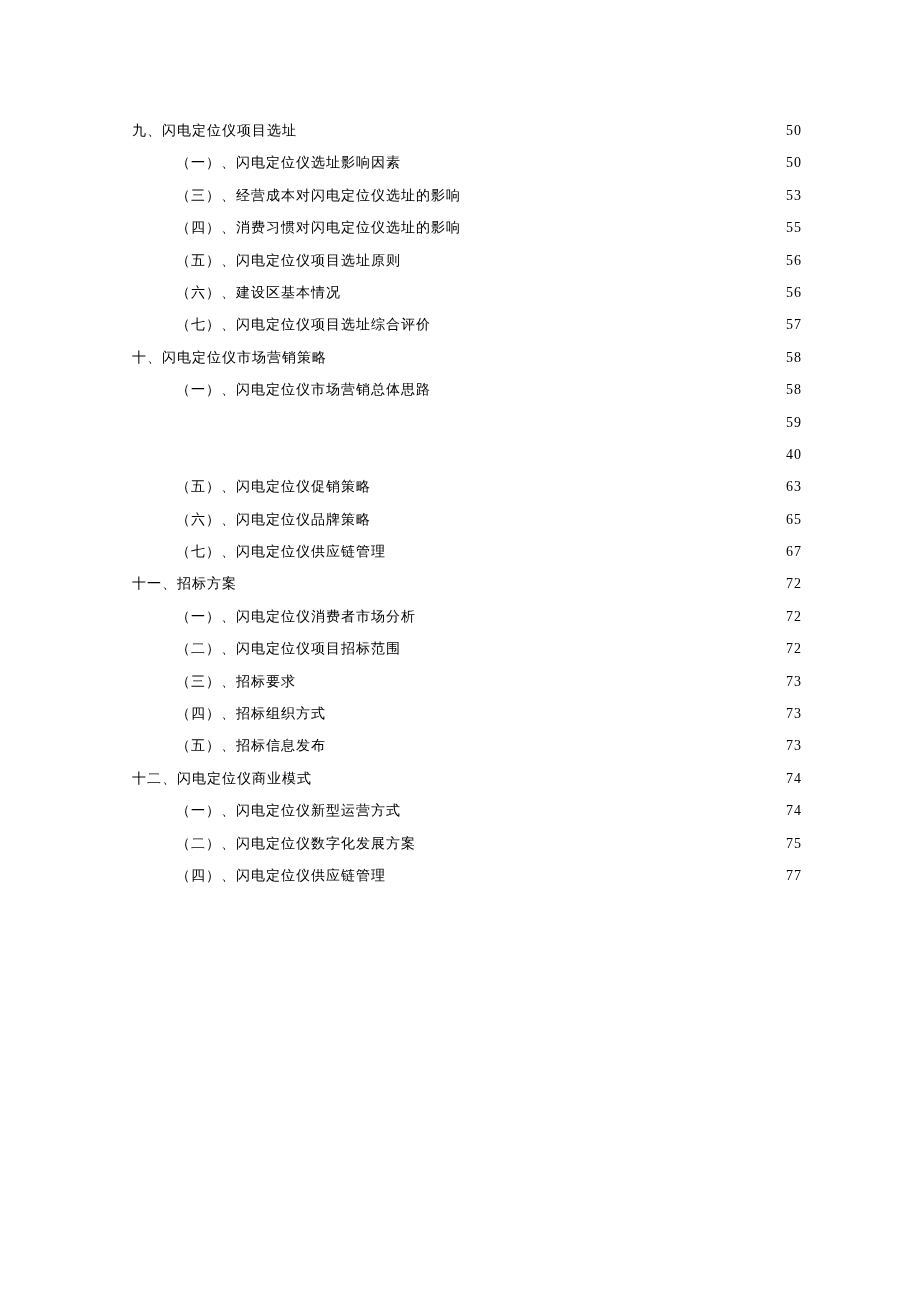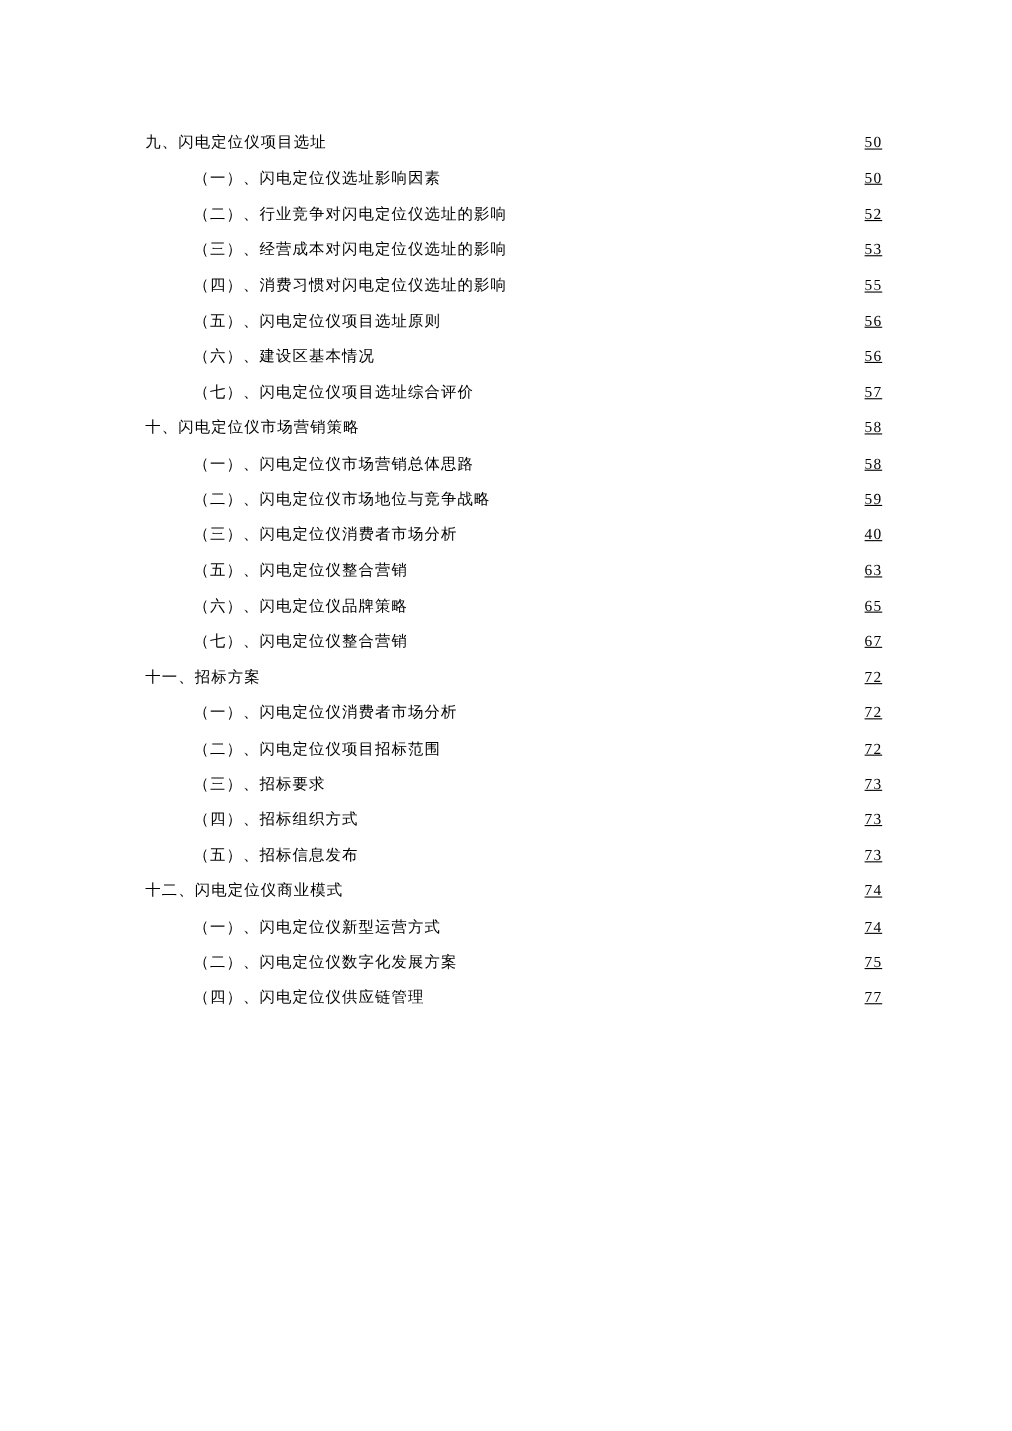--- a/index.html
+++ b/index.html
@@ -40,41 +40,35 @@
     .toc-dots::after {
       content: "........................................................................................................................................................";
       position: absolute;
       left: 0;
       top: 0;
       color: #000;
       font-size: 14px;
     }
     .toc-page {
       flex: 0 0 auto;
-      text-decoration: underline;
     }
   </style>
 </head>
 <body>
 
 <div id="toc-container">
     <div class="toc-line level-1">
       <span class="toc-label">九、闪电定位仪项目选址</span>
       <span class="toc-dots"></span>
       <span class="toc-page">50</span>
     </div>
     <div class="toc-line level-2">
       <span class="toc-label">（一）、闪电定位仪选址影响因素</span>
       <span class="toc-dots"></span>
       <span class="toc-page">50</span>
-    </div>
-    <div class="toc-line level-2">
-      <span class="toc-label">（二）、行业竞争对闪电定位仪选址的影响</span>
-      <span class="toc-dots"></span>
-      <span class="toc-page">52</span>
     </div>
     <div class="toc-line level-2">
       <span class="toc-label">（三）、经营成本对闪电定位仪选址的影响</span>
       <span class="toc-dots"></span>
       <span class="toc-page">53</span>
     </div>
     <div class="toc-line level-2">
       <span class="toc-label">（四）、消费习惯对闪电定位仪选址的影响</span>
       <span class="toc-dots"></span>
       <span class="toc-page">55</span>
@@ -98,41 +92,39 @@
       <span class="toc-label">十、闪电定位仪市场营销策略</span>
       <span class="toc-dots"></span>
       <span class="toc-page">58</span>
     </div>
     <div class="toc-line level-2">
       <span class="toc-label">（一）、闪电定位仪市场营销总体思路</span>
       <span class="toc-dots"></span>
       <span class="toc-page">58</span>
     </div>
     <div class="toc-line level-2">
-      <span class="toc-label">（二）、闪电定位仪市场地位与竞争战略</span>
       <span class="toc-dots"></span>
       <span class="toc-page">59</span>
     </div>
     <div class="toc-line level-2">
-      <span class="toc-label">（三）、闪电定位仪消费者市场分析</span>
       <span class="toc-dots"></span>
       <span class="toc-page">40</span>
     </div>
     <div class="toc-line level-2">
-      <span class="toc-label">（五）、闪电定位仪整合营销</span>
+      <span class="toc-label">（五）、闪电定位仪促销策略</span>
       <span class="toc-dots"></span>
       <span class="toc-page">63</span>
     </div>
     <div class="toc-line level-2">
       <span class="toc-label">（六）、闪电定位仪品牌策略</span>
       <span class="toc-dots"></span>
       <span class="toc-page">65</span>
     </div>
     <div class="toc-line level-2">
-      <span class="toc-label">（七）、闪电定位仪整合营销</span>
+      <span class="toc-label">（七）、闪电定位仪供应链管理</span>
       <span class="toc-dots"></span>
       <span class="toc-page">67</span>
     </div>
     <div class="toc-line level-1">
       <span class="toc-label">十一、招标方案</span>
       <span class="toc-dots"></span>
       <span class="toc-page">72</span>
     </div>
     <div class="toc-line level-2">
       <span class="toc-label">（一）、闪电定位仪消费者市场分析</span>

